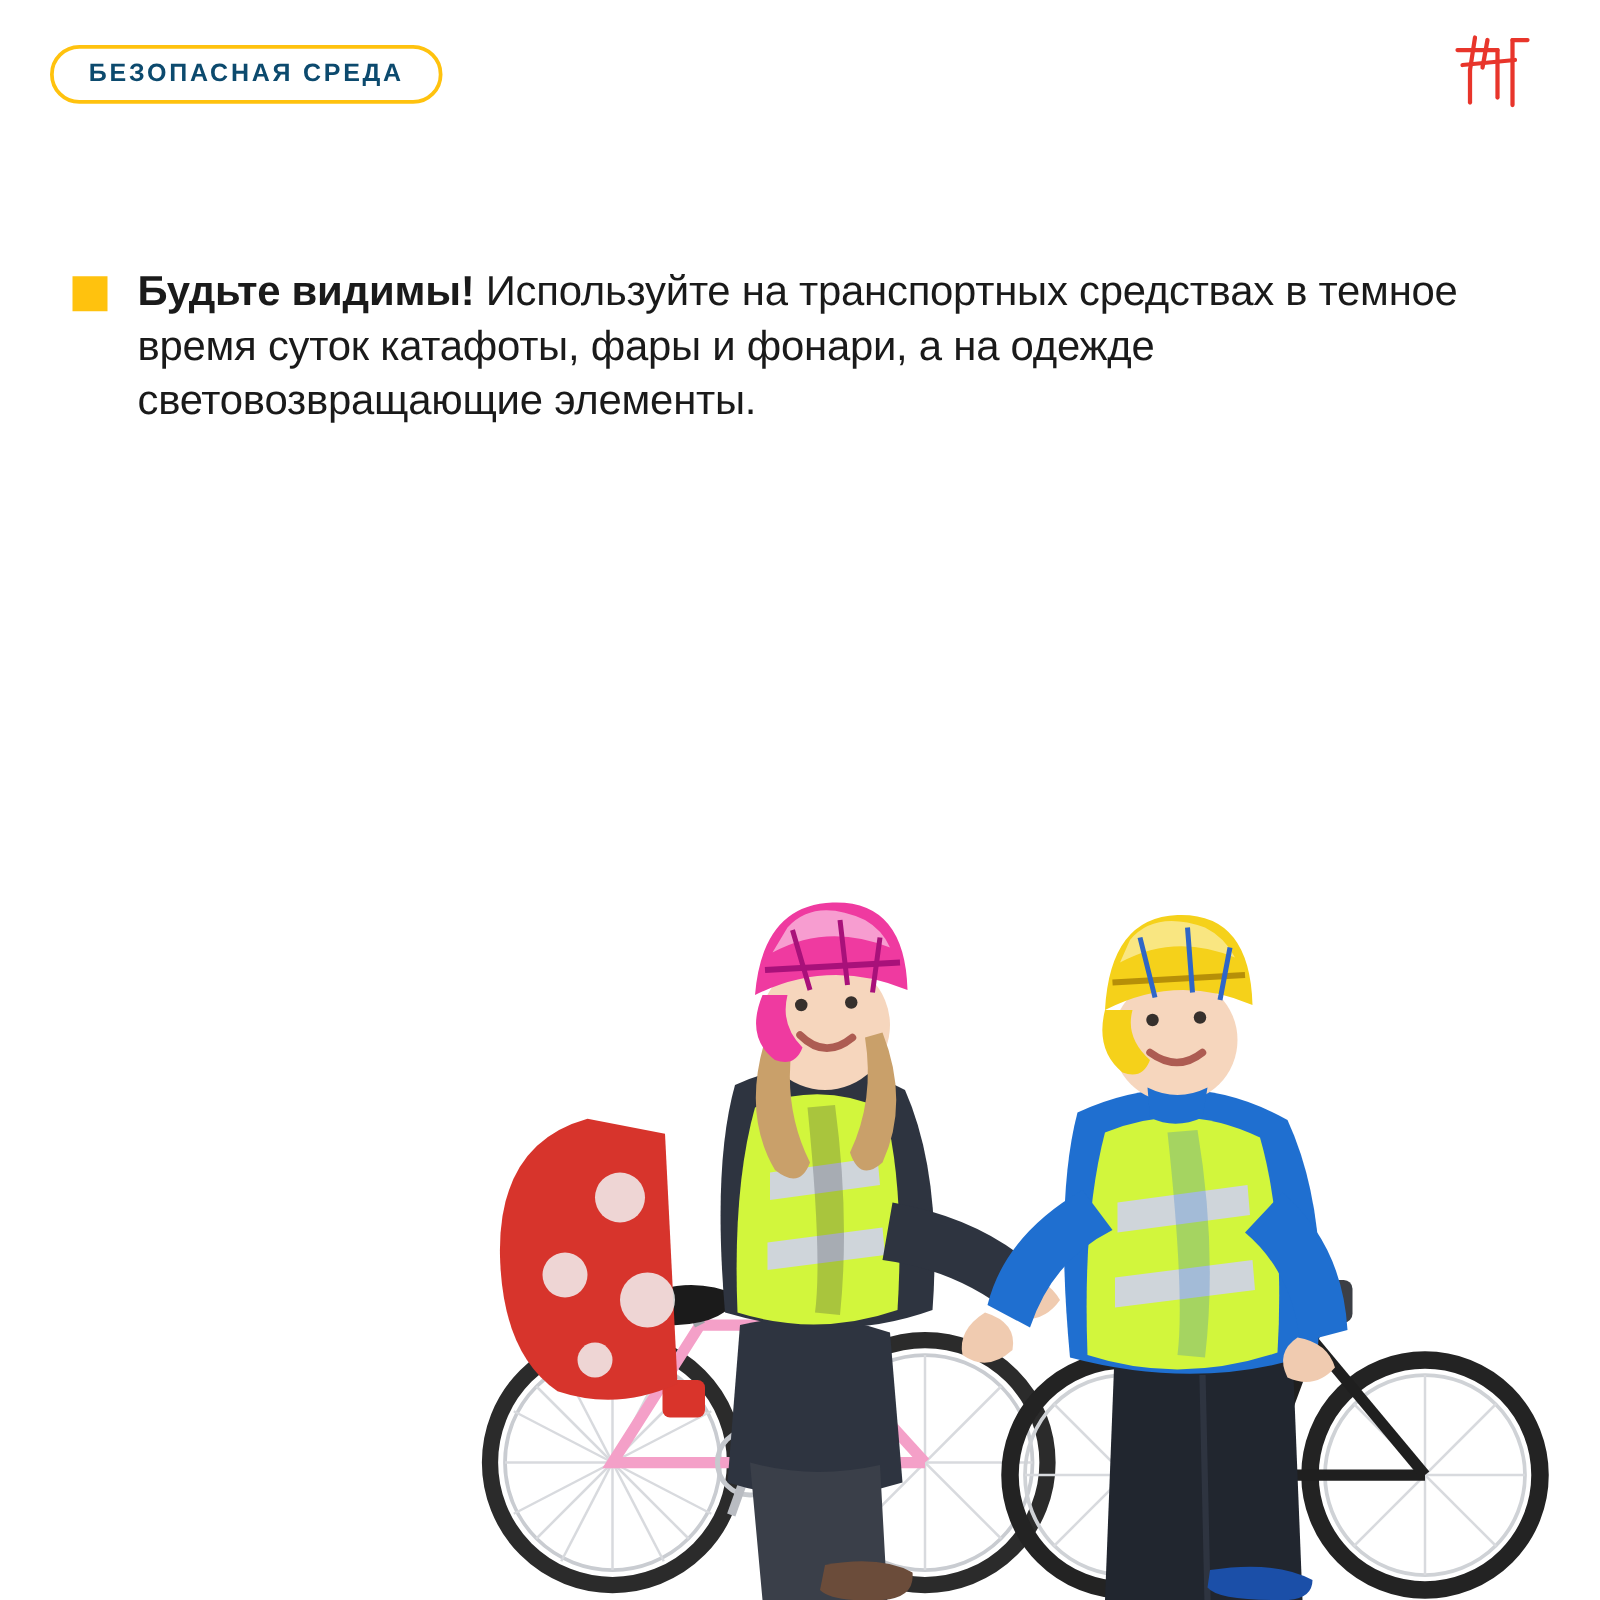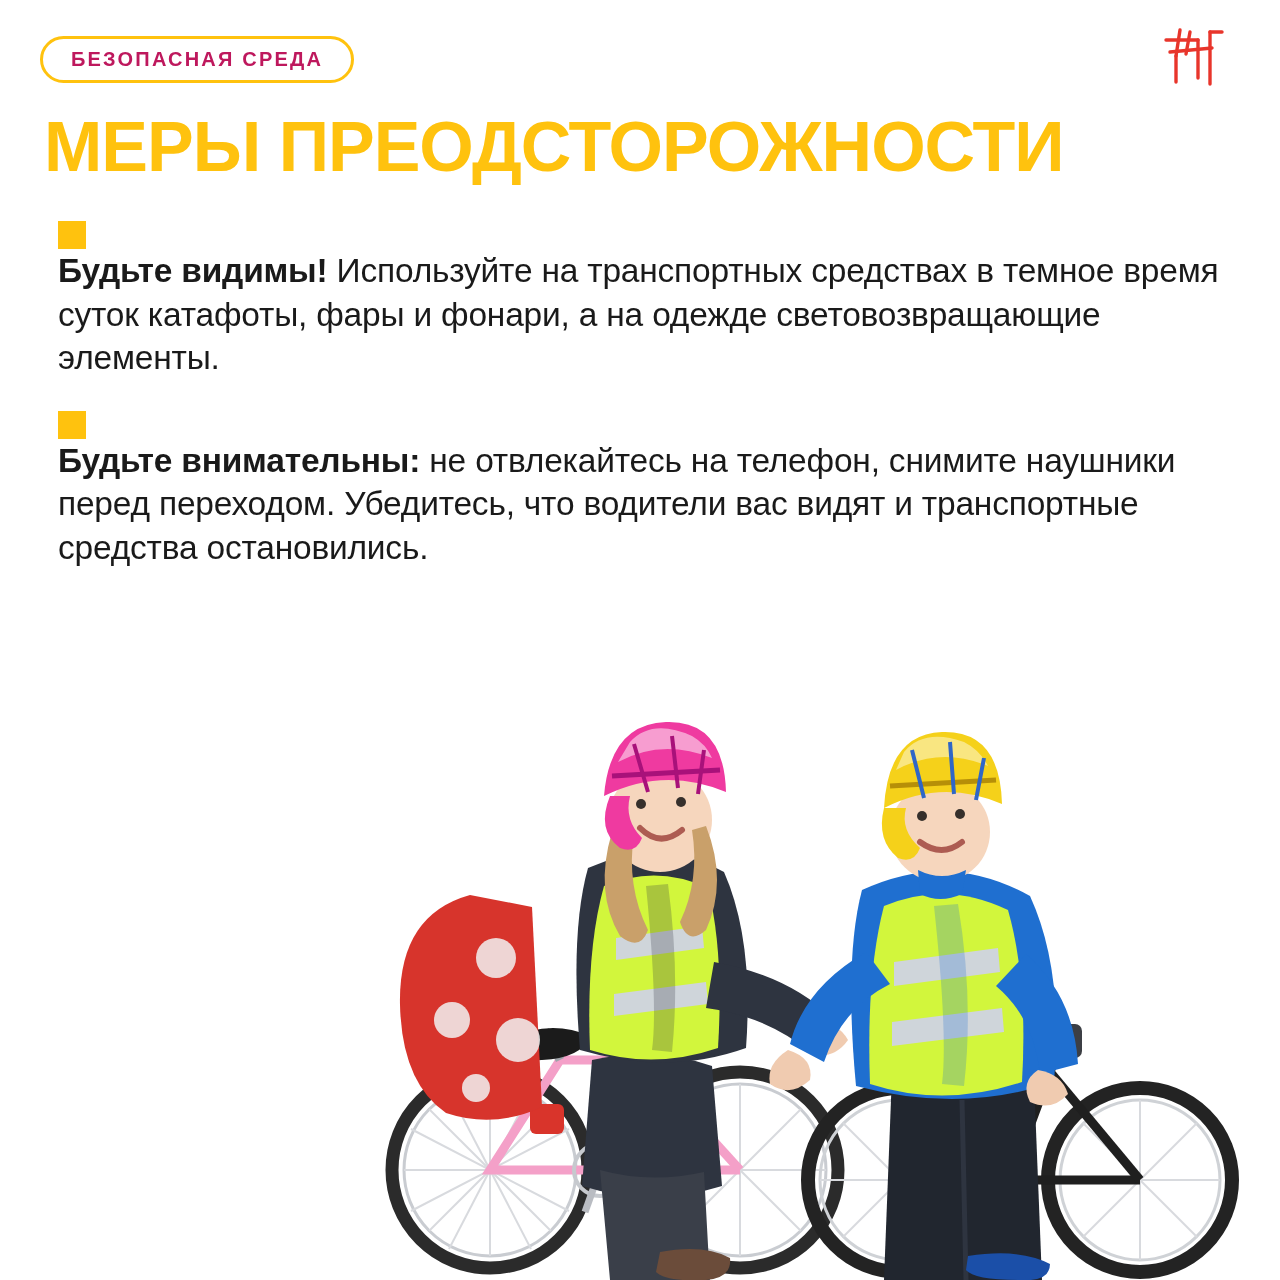--- a/index.html
+++ b/index.html
@@ -34,21 +34,21 @@
     box-sizing: border-box;
     display: inline-flex;
     align-items: center;
     justify-content: center;
     background: #ffffff;
   }
   .badge span {
     font-size: 20px;
     font-weight: bold;
     letter-spacing: 2.2px;
-    color: #be185d;
+    color: #0c4a6e;
     line-height: 1;
     white-space: nowrap;
   }
 
   .logo {
     position: absolute;
     right: 48px;
     top: 26px;
     width: 72px;
     height: 62px;
@@ -71,21 +71,20 @@
   .list {
     position: absolute;
     left: 58px;
     top: 212px;
     width: 1170px;
   }
   .item {
     display: flex;
     align-items: flex-start;
     margin-bottom: 22px;
-    flex-direction: column;
   }
   .bullet {
     flex: 0 0 auto;
     width: 28px;
     height: 28px;
     background: #FFC20E;
     margin-top: 9px;
     margin-right: 24px;
   }
   .text {
@@ -131,37 +130,30 @@
         <path d="M30 6 L26 28"></path>
         <path d="M10 26 L52 22"></path>
         <path d="M50 6 L50 58"></path>
         <path d="M16 30 L16 56"></path>
         <path d="M38 14 L38 52"></path>
         <path d="M50 6 L62 6"></path>
       </g>
     </svg>
   </div>
 
-  <div class="title">МЕРЫ ПРЕОДСТОРОЖНОСТИ</div>
 
   <div class="list">
 
     <div class="item">
       <div class="bullet"></div>
       <div class="text">
         <b>Будьте видимы!</b><span> Используйте на транспортных средствах в темное время суток катафоты, фары и фонари, а на одежде световозвращающие элементы.</span>
       </div>
     </div>
 
-    <div class="item">
-      <div class="bullet"></div>
-      <div class="text">
-        <b>Будьте внимательны:</b><span> не отвлекайтесь на телефон, снимите наушники перед переходом. Убедитесь, что водители вас видят и транспортные средства остановились.</span>
-      </div>
-    </div>
 
 
   </div>
 
   <div class="photo">
     <svg width="1280" height="580" viewBox="0 0 1280 580" xmlns="http://www.w3.org/2000/svg">
 
       <g stroke="#6f7278" stroke-width="5" fill="none">
         <circle cx="490" cy="470" r="98" stroke="#2b2b2b" stroke-width="13"></circle>
         <circle cx="490" cy="470" r="86" stroke="#c9ccd1" stroke-width="3"></circle>

